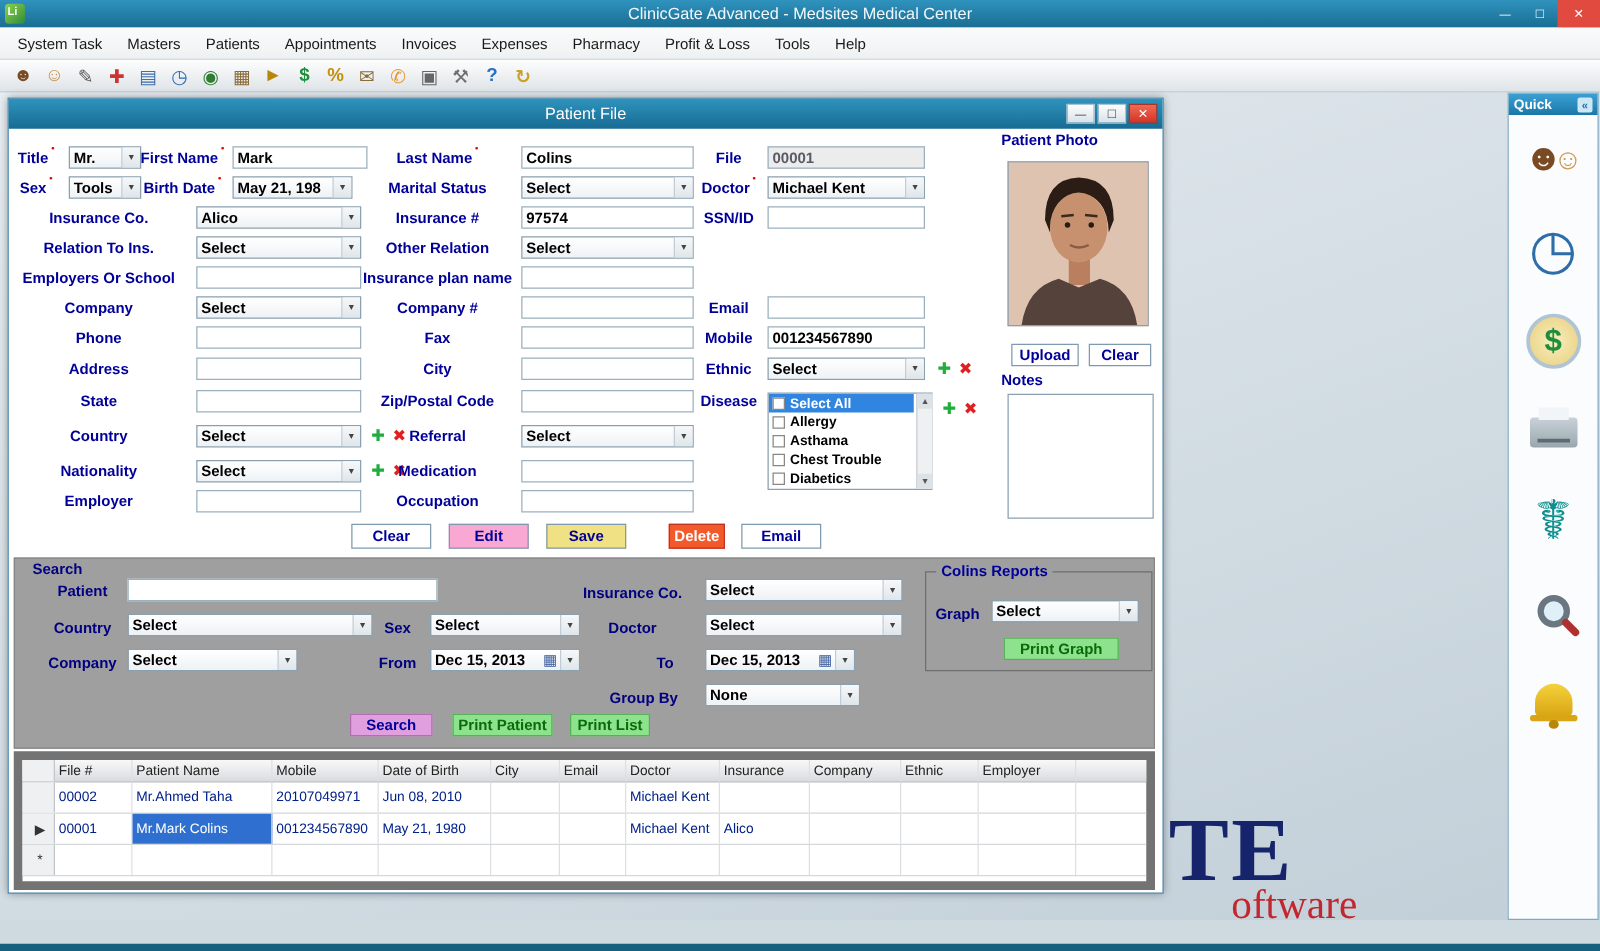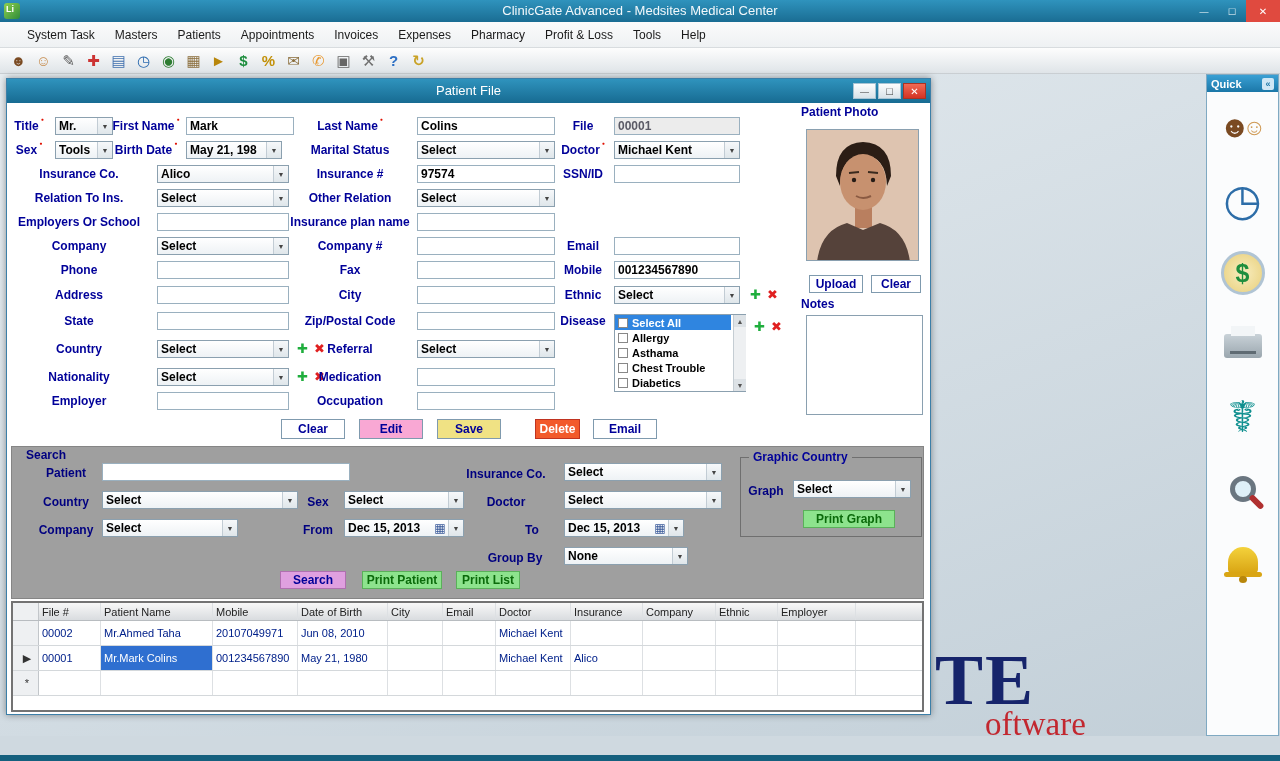--- a/index.html
+++ b/index.html
@@ -7,21 +7,21 @@
 body{font-family:"Liberation Sans","DejaVu Sans",sans-serif;font-size:12px;overflow:hidden}
 #screen{position:relative;width:1280px;height:761px;overflow:hidden;background:#cfd9e0}
 
 #titlebar{position:absolute;left:0;top:0;width:1280px;height:22px;background:linear-gradient(#2f93bd,#1a6d93);color:#fff}
 #app-icon{position:absolute;left:4px;top:3px;width:16px;height:16px;border-radius:3px;background:linear-gradient(135deg,#8fd14f,#2e8b3a)}
 #app-icon::after{content:"Li";position:absolute;left:2px;top:1px;font-size:9px;color:#fff;font-weight:bold}
 #main-title{position:absolute;left:0;right:0;top:3px;text-align:center;font-size:13px;color:#f2f8fb}
 .twbtn{position:absolute;top:0;height:22px;display:flex;align-items:center;justify-content:center;color:#fff;font-size:11px}
 .twbtn.red{background:#e04a3f}
 
-#menubar{position:absolute;left:0;top:22px;width:1280px;height:26px;background:linear-gradient(#fbfbfb,#eef1f3);border-bottom:1px solid #d8dcdf;display:flex;align-items:center;padding-left:17px}
+#menubar{position:absolute;left:0;top:22px;width:1280px;height:26px;background:linear-gradient(#fbfbfb,#eef1f3);border-bottom:1px solid #d8dcdf;display:flex;align-items:center;padding-left:4px}
 .menu-item{padding:4px 10px;color:#1a1a1a;white-space:nowrap}
 
 #toolbar{position:absolute;left:0;top:48px;width:1280px;height:26px;background:linear-gradient(#fdfdfd,#dfe4e8);border-bottom:1px solid #c9ced2;display:flex;align-items:center;padding-left:6px}
 .tb-btn{width:25px;height:22px;display:flex;align-items:center;justify-content:center;font-size:15px;font-weight:bold}
 
 #mdi{position:absolute;left:0;top:74px;width:1280px;height:662px;background:linear-gradient(160deg,#e7edf1,#c2cfd8)}
 #wm1{position:absolute;left:935px;top:565px;font-family:"Liberation Serif","DejaVu Serif",serif;font-size:72px;font-weight:bold;color:#16246b;letter-spacing:2px}
 #wm2{position:absolute;left:985px;top:632px;font-family:"Liberation Serif","DejaVu Serif",serif;font-size:33px;color:#c2272f}
 
 #patient-window{position:absolute;left:6px;top:78px;width:925px;height:637px;background:#fff;border:1px solid #3c7fa8;box-shadow:0 0 7px rgba(0,0,0,.4)}
@@ -61,21 +61,21 @@
 #dz-sb i{position:absolute;left:0;width:12px;height:12px;display:flex;align-items:center;justify-content:center;font-size:7px;color:#555;background:#dde2e6;font-style:normal}
 
 #photo-box{position:absolute;left:799px;top:50px;width:113px;height:132px;border:1px solid #8aa0b0;overflow:hidden;background:#dec4b0}
 #notes-box{position:absolute;left:799px;top:236px;width:117px;height:100px;border:1px solid #8aa0b0;background:#fff}
 
 #search-panel{position:absolute;left:4px;top:367px;width:913px;height:153px;background:#9f9f9f;border:1px solid #858585}
 #search-panel .lbl{color:#000080}
 #graph-box{position:absolute;left:728px;top:10px;width:182px;height:80px;border:1px solid #6f6f6f}
 #graph-box-title{position:absolute;left:8px;top:-8px;background:#9f9f9f;padding:0 4px;color:#000099;font-weight:bold}
 
-#grid{position:absolute;left:4px;top:522px;width:913px;height:111px;background:#fff;border:2px solid #737373;font-size:11px}
+#grid{position:absolute;left:4px;top:522px;width:913px;height:111px;background:#fff;border:7px solid #737373;font-size:11px}
 #grid-header{display:flex;height:18px;background:linear-gradient(#f8f8f8,#d9dcdf);border-bottom:1px solid #b8bcc0}
 #grid-header .gc{color:#222;font-weight:normal}
 .grow{display:flex;height:25px;border-bottom:1px solid #d4d8db}
 .gc{border-right:1px solid #dde0e3;display:flex;align-items:center;padding-left:3px;color:#00208a;overflow:hidden;white-space:nowrap;flex:none}
 .gc.rowsel{background:#eef0f2;border-right:1px solid #c2c6ca;justify-content:center;color:#333}
 .gc.selcell{background:#2f6fd0;color:#fff}
 .gc.fill{flex:1;border-right:none}
 
 #statusbar{position:absolute;left:0;top:736px;width:1280px;height:19px;background:linear-gradient(#eef8fd,#cde9f6);border-top:1px solid #8fb8cc;color:#002a8c;font-weight:bold}
 #statusbar span{position:absolute;top:2px;white-space:nowrap}
@@ -427,21 +427,21 @@
       <div class="dd" style="left:552px;top:100px;width:124px">
           <span class="val">None</span>
           <span class="arrow"></span>
         </div>
 
       <div class="btn plum" style="left:268px;top:124px;width:66px">Search</div>
       <div class="btn green" style="left:350px;top:124px;width:80px">Print Patient</div>
       <div class="btn green" style="left:444px;top:124px;width:64px">Print List</div>
 
       <div id="graph-box">
-        <div id="graph-box-title">Graphic Country</div>
+        <div id="graph-box-title">Colins Reports</div>
         <div class="lbl" style="left:4px;top:26px;width:42px">Graph</div>
         <div class="dd" style="left:52px;top:22px;width:118px">
             <span class="val">Select</span>
             <span class="arrow"></span>
           </div>
         <div class="btn green" style="left:62px;top:52px;width:92px">Print Graph</div>
       </div>
     </div>
 
     <div id="grid">

